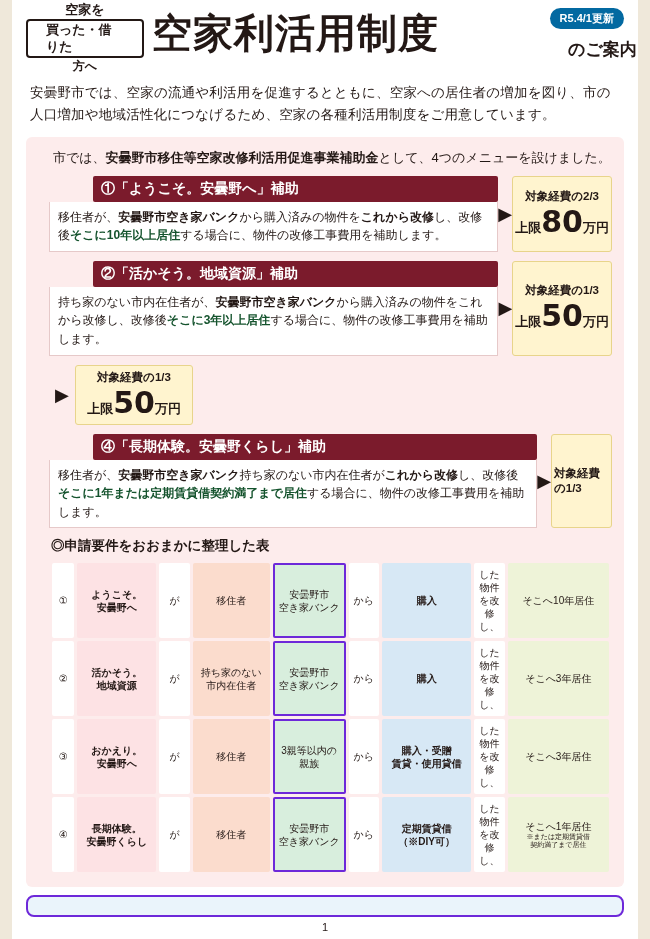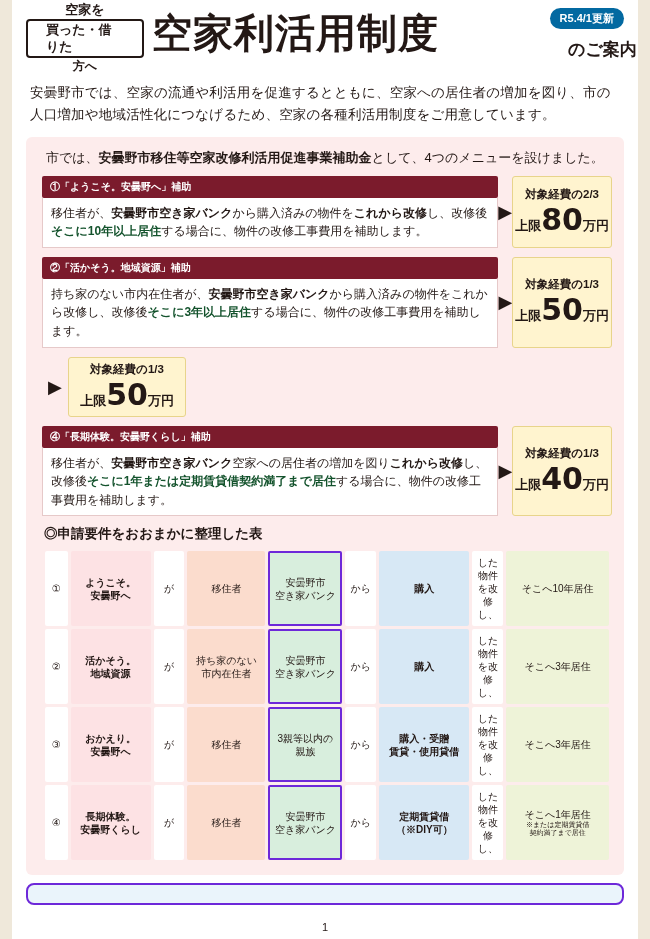--- a/index.html
+++ b/index.html
@@ -67,37 +67,38 @@
   .intro {
     margin:4px 16px 0 18px;
     font-size:13.5px; line-height:1.65;
     letter-spacing:0.2px;
   }
   
   .panel {
     margin:10px 14px 0 14px;
     background:#fdecec;
     border-radius:6px;
-    padding:10px 12px 12px 16px;
+    padding:10px 12px 12px 23px;
     box-sizing:border-box;
   }
   .panel-lead {
     font-size:13px; margin:2px 0 9px 4px;
   }
   .panel-lead b { font-weight:bold; }
   .menu {
     display:flex; align-items:stretch;
     margin-bottom:9px;
   }
   .menu-left { flex:1 1 auto; }
   .menu-head {
     background:#7b1b2c; color:#fff;
-    font-weight:bold; font-size:10px;
+    font-weight:bold; font-size:14px;
     padding:4px 8px;
     border-radius:2px;
+    margin-left:44px;
   }
   .menu-body {
     background:#fff;
     font-size:12px; line-height:1.55;
     padding:6px 8px;
     border:1px solid #e6c9c9;
     border-top:none;
   }
   .menu-body .em { color:#14532d; font-weight:bold; }
   .menu-body b { font-weight:bold; }
@@ -214,27 +215,26 @@
       <div class="amount">
         <div class="a1">対象経費の1/3</div>
         <div class="a2"><span>上限</span><span class="big">50</span><span>万円</span></div>
       </div>
     </div>
 
     <div class="menu">
       <div class="menu-left">
         <div class="menu-head">④「長期体験。安曇野くらし」補助</div>
         <div class="menu-body">
-          <span>移住者が、</span><b>安曇野市空き家バンク</b><span>空家への居住者の増加を図り</span><b>これから改修</b><span>し、改修後</span><span class="em">そこに1年または定期賃貸借契約満了まで居住</span><span>する場合に、物件の改修工事費用を補助します。</span>
+          <span>移住者が、</span><b>安曇野市空き家バンク</b><span>持ち家のない市内在住者が</span><b>これから改修</b><span>し、改修後</span><span class="em">そこに1年または定期賃貸借契約満了まで居住</span><span>する場合に、物件の改修工事費用を補助します。</span>
         </div>
       </div>
       <div class="arrow">▶</div>
       <div class="amount">
         <div class="a1">対象経費の1/3</div>
-        <div class="a2"><span>上限</span><span class="big">40</span><span>万円</span></div>
       </div>
     </div>
 
     <div class="table-title">◎申請要件をおおまかに整理した表</div>
     <table class="req">
       <tbody>
             <tr>
         <td class="num">①</td>
         <td class="name" style="white-space:pre-line">ようこそ。
 安曇野へ</td>

